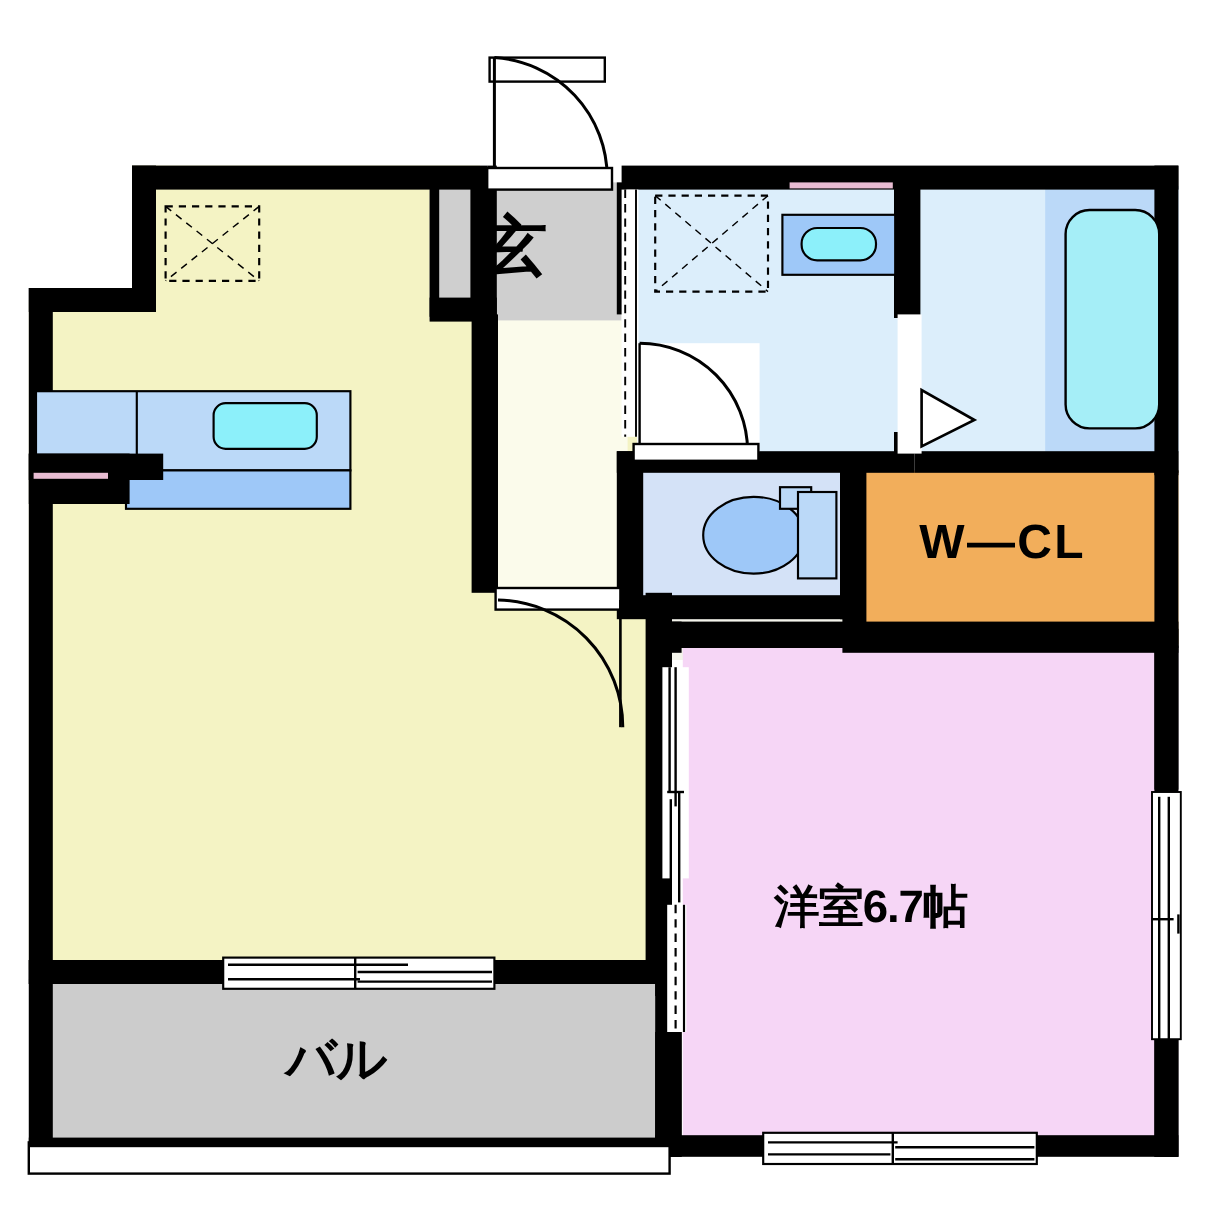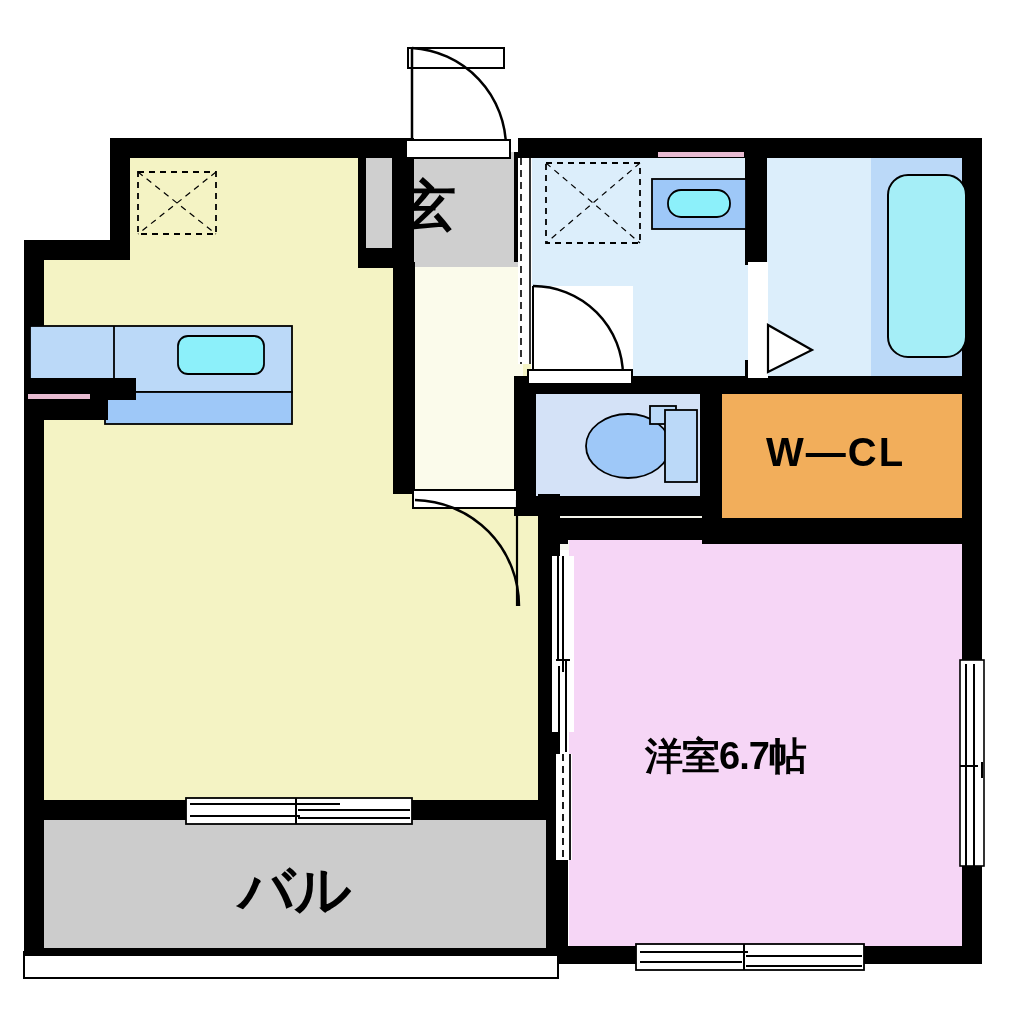--- a/index.html
+++ b/index.html
@@ -27,21 +27,21 @@
     color: #000000;
     font-weight: 700;
     white-space: nowrap;
     letter-spacing: -1px;
     line-height: 1;
     user-select: none;
   }
   #label-ldk  { left: 42px;  top: 500px;  font-size: 58px; }
   #label-bed  { left: 645px; top: 705px;  font-size: 38px; margin-top: 32px; }
   #label-wcl  { left: 752px; top: 432px;  font-size: 40px; letter-spacing: 2px; margin-left: 14px;}
-  #label-bal  { left: 238px; top: 862px;  font-size: 56px; }
+  #label-bal  { left: 238px; top: 862px;  font-size: 42px; }
   #label-gen  { left: 402px; top: 178px;  font-size: 54px; }
 </style>
 </head>
 <body>
 
 <div id="floorplan-root">
 
   <svg id="floorplan-svg" viewBox="0 0 1020 1020">
 
     <g>

